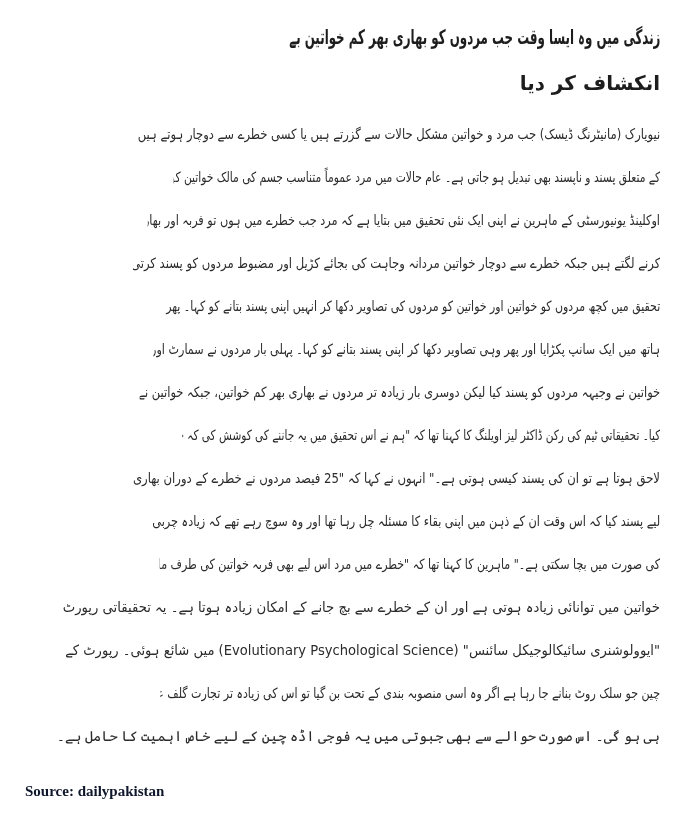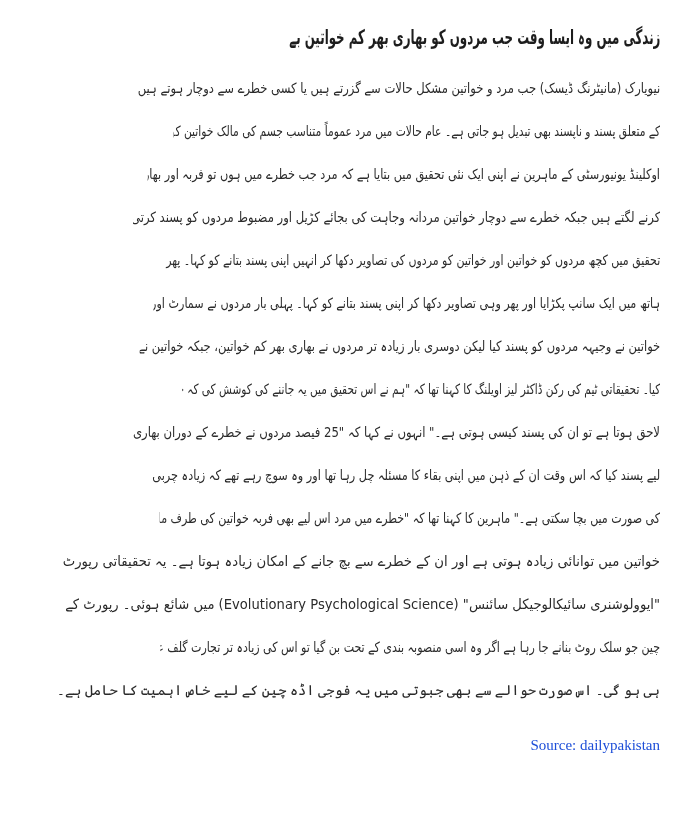--- a/index.html
+++ b/index.html
@@ -53,34 +53,34 @@
   .article-line.end-line {
     text-align: right;
     text-align-last: right;
     font-family: Liberation Serif, serif;
   }
   .source-row {
     margin-top: 25px;
   }
   .source {
     direction: ltr;
-    text-align: right;
     font-family: "Liberation Serif", serif;
-    font-weight: normal;
+    font-weight: bold;
     font-size: 15px;
-    color: #1d4ed8;
+    color: #0f172a;
   }
 </style>
 </head>
 <body>
 
 <div class="page">
 
   <header class="headline">
     <div class="headline-line fit" style="white-space: nowrap; text-align: right; text-align-last: auto; transform: scaleX(0.591799); transform-origin: right center;">زندگی میں وہ ایسا وقت جب مردوں کو بھاری بھر کم خواتین بے حد پسند آتی، سائنسدانوں نے انتہائی دلچسپ</div>
+    <div class="headline-line end-line">انکشاف کر دیا</div>
   </header>
 
   <main class="article-body" id="article-body">
 
   <div class="article-line fit" style="white-space: nowrap; text-align: right; text-align-last: auto; transform: scaleX(0.824675); transform-origin: right center;">نیویارک (مانیٹرنگ ڈیسک) جب مرد و خواتین مشکل حالات سے گزرتے ہیں یا کسی خطرے سے دوچار ہوتے ہیں تو ان کی جنس مخالف</div>
       <div class="article-line fit" style="white-space: nowrap; text-align: right; text-align-last: auto; transform: scaleX(0.765983); transform-origin: right center;">کے متعلق پسند و ناپسند بھی تبدیل ہو جاتی ہے۔ عام حالات میں مرد عموماً متناسب جسم کی مالک خواتین کو پسند کرتے ہیں لیکن امریکہ کی</div>
       <div class="article-line fit" style="white-space: nowrap; text-align: right; text-align-last: auto; transform: scaleX(0.806861); transform-origin: right center;">اوکلینڈ یونیورسٹی کے ماہرین نے اپنی ایک نئی تحقیق میں بتایا ہے کہ مرد جب خطرے میں ہوں تو فربہ اور بھاری بھر کم خواتین کو پسند</div>
       <div class="article-line fit" style="white-space: nowrap; text-align: right; text-align-last: auto; transform: scaleX(0.830065); transform-origin: right center;">کرنے لگتے ہیں جبکہ خطرے سے دوچار خواتین مردانہ وجاہت کی بجائے کڑیل اور مضبوط مردوں کو پسند کرتی ہیں۔ ماہرین نے اپنی</div>
       <div class="article-line fit" style="white-space: nowrap; text-align: right; text-align-last: auto; transform: scaleX(0.781058); transform-origin: right center;">تحقیق میں کچھ مردوں کو خواتین اور خواتین کو مردوں کی تصاویر دکھا کر انہیں اپنی پسند بتانے کو کہا۔ پھر ماہرین نے ان مرد و خواتین کو</div>
       <div class="article-line fit" style="white-space: nowrap; text-align: right; text-align-last: auto; transform: scaleX(0.797739); transform-origin: right center;">ہاتھ میں ایک سانپ پکڑایا اور پھر وہی تصاویر دکھا کر اپنی پسند بتانے کو کہا۔ پہلی بار مردوں نے سمارٹ اور خوبصورت خواتین کو جبکہ</div>

